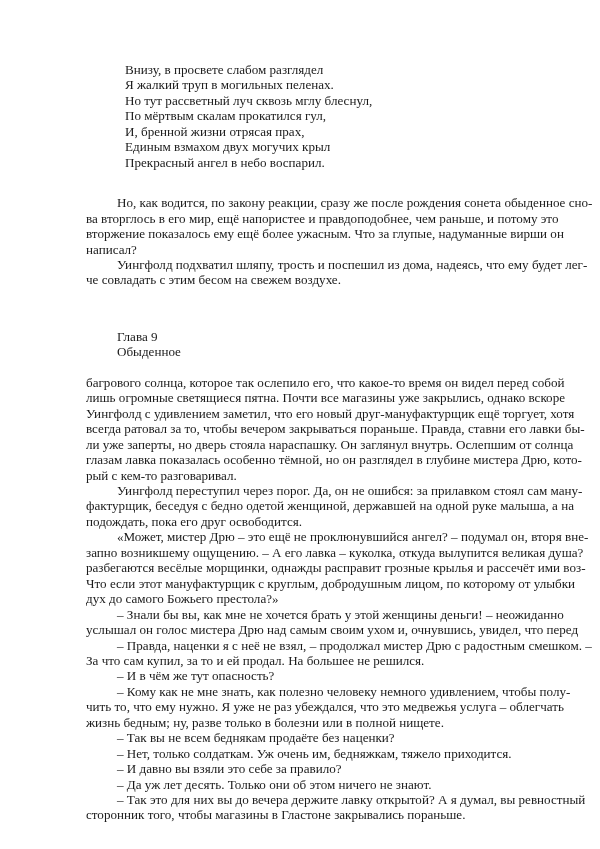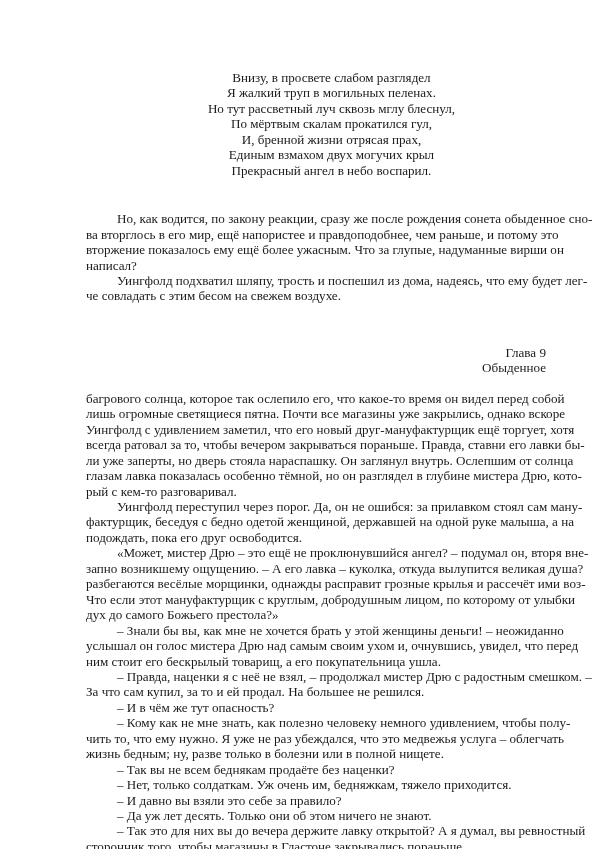--- a/index.html
+++ b/index.html
@@ -1,24 +1,24 @@
 <!DOCTYPE html>
 <html><head>
 <meta charset="utf-8">
 <style>
   html, body { margin: 0; padding: 0; background: #ffffff; }
   body { width: 600px; height: 849px; position: relative; overflow: hidden;
          font-family: "Liberation Serif", "DejaVu Serif", serif; color: #1a1a1a; }
   .page { position: absolute; left: 86px; top: 54px; width: 460px; font-size: 13.1px; line-height: 15.45px; }
-  .poem { padding-left: 31px; margin: 16px; text-align: center; }
+  .poem { padding-left: 31px; margin: 8px; }
   .poem div { white-space: nowrap; }
   .gap1 { height: 17px; }
   .gap2 { height: 41px; }
   .gap3 { height: 15px; }
-  .heading { padding-left: 31px; text-align: right; }
+  .heading { padding-left: 31px; }
   .line { display: block; text-align: justify; text-align-last: justify; white-space: nowrap; }
   .line.last { text-align-last: left; }
   .line.ind { padding-left: 31px; }
 </style>
 </head>
 <body>
 
 <div class="page">
 
   <div class="poem">
@@ -70,21 +70,20 @@
   <div>
     <span class="line ind">«Может, мистер Дрю – это ещё не проклюнувшийся ангел? – подумал он, вторя вне-</span>
     <span class="line">запно возникшему ощущению. – А его лавка – куколка, откуда вылупится великая душа?</span>
     <span class="line">разбегаются весёлые морщинки, однажды расправит грозные крылья и рассечёт ими воз-</span>
     <span class="line">Что если этот мануфактурщик с круглым, добродушным лицом, по которому от улыбки</span>
     <span class="line last">дух до самого Божьего престола?»</span>
   </div>
   <div>
     <span class="line ind last">– Знали бы вы, как мне не хочется брать у этой женщины деньги! – неожиданно</span>
     <span class="line">услышал он голос мистера Дрю над самым своим ухом и, очнувшись, увидел, что перед</span>
-    <span class="line last">ним стоит его бескрылый товарищ, а его покупательница ушла.</span>
   </div>
   <div>
     <span class="line ind">– Правда, наценки я с неё не взял, – продолжал мистер Дрю с радостным смешком. –</span>
     <span class="line last">За что сам купил, за то и ей продал. На большее не решился.</span>
   </div>
   <div>
     <span class="line ind last">– И в чём же тут опасность?</span>
   </div>
   <div>
     <span class="line ind">– Кому как не мне знать, как полезно человеку немного удивлением, чтобы полу-</span>

